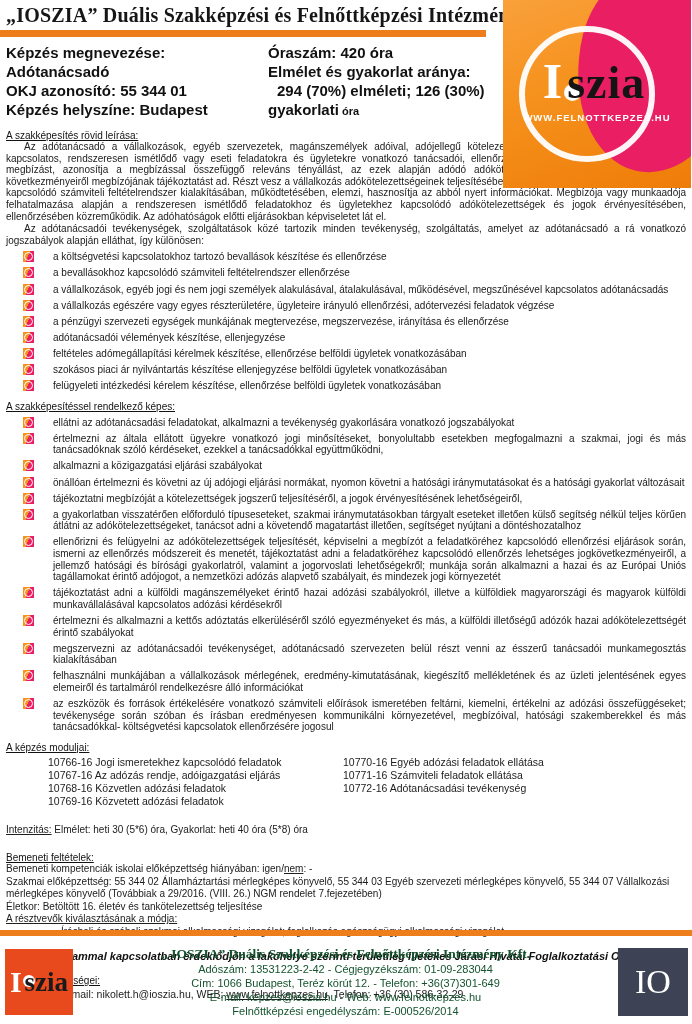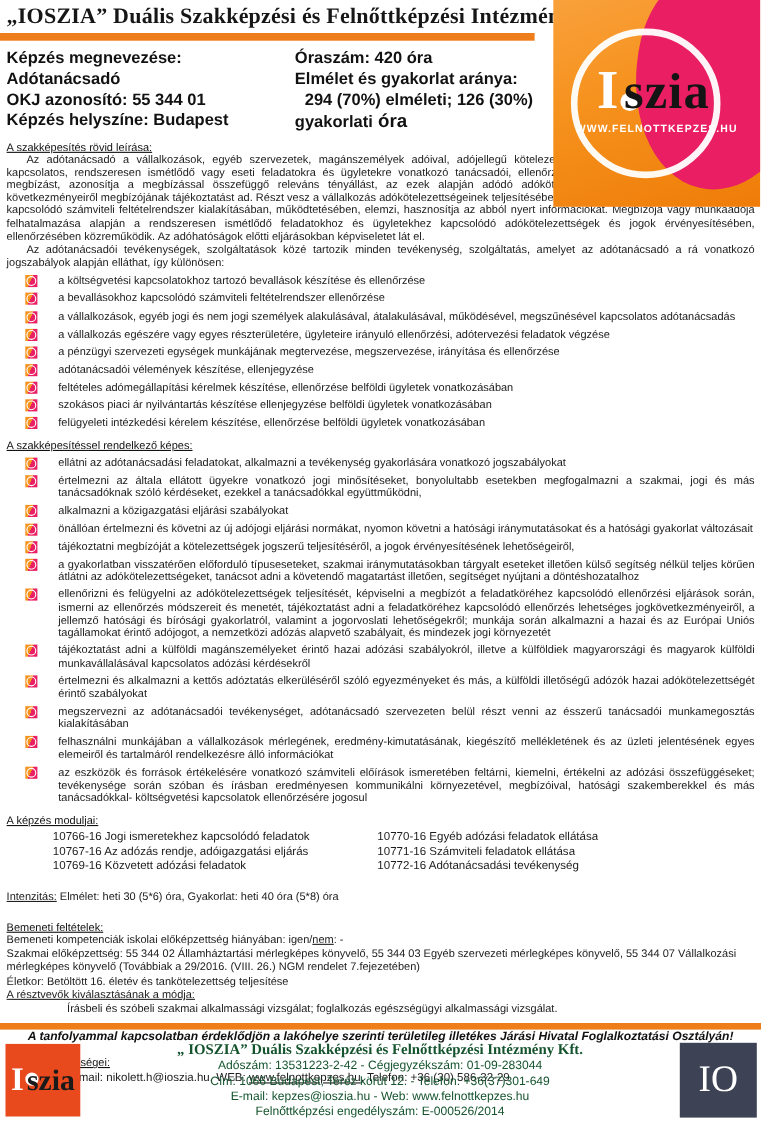--- a/index.html
+++ b/index.html
@@ -18,21 +18,21 @@
   .biglogo .lg-text { position:absolute; left:0; right:6px; top:56px; text-align:center; font-family:"Liberation Serif", serif; line-height:1; }
   .biglogo .lg-i { color:#fff; font-size:50px; font-weight:700; }
   .biglogo .lg-disc { display:inline-block; width:17px; height:17px; background:#fff; border-radius:50%; margin:0 -14px 4px 2px; vertical-align:middle; }
   .biglogo .lg-szia { color:#141414; font-size:46px; font-weight:700; letter-spacing:1px; }
   .biglogo .lg-url { position:absolute; left:0; right:0; top:112px; text-align:center; color:#fff; font-family:"Liberation Sans", sans-serif; font-size:9.5px; font-weight:700; letter-spacing:1px; }
 
   
   .info { display:flex; width:500px; padding:6px 0 0 6px; font-size:15px; font-weight:700; line-height:19px; color:#111; }
   .info-col-left { width:262px; }
   .info-indent { padding-left:9px; }
-  .unit-small { font-weight:700; font-size:17px; }
+  .unit-small { font-weight:700; font-size:11px; }
 
   
   .content { padding:0 6px; }
   .sec-head { font-size:10px; color:#111; text-decoration:underline; margin-top:9px; }
   .para { font-size:10px; line-height:11.6px; text-align:justify; text-indent:18px; color:#202020; }
   .para.mt { margin-top:1px; }
 
   ul.blist { list-style:none; margin-top:5px; }
   ul.blist li { display:flex; align-items:flex-start; margin-bottom:4.5px; }
   .blt { width:11px; height:11px; flex:0 0 11px; margin:0 19px 0 17px; background:linear-gradient(115deg,#f6921e 46%,#e91e63 46%); position:relative; }
@@ -191,20 +191,21 @@
           <span class="blt"></span>
           <span class="li-text">az eszközök és források értékelésére vonatkozó számviteli előírások ismeretében feltárni, kiemelni, értékelni az adózási összefüggéseket; tevékenysége során szóban és írásban eredményesen kommunikálni környezetével, megbízóival, hatósági szakemberekkel és más tanácsadókkal- költségvetési kapcsolatok ellenőrzésére jogosul</span>
         </li>
     </ul>
 
     <div class="sec-head">A képzés moduljai:</div>
     <div class="modules">
       <div class="mod-col-left">
         <div>10766-16 Jogi ismeretekhez kapcsolódó feladatok</div>
         <div>10767-16 Az adózás rendje, adóigazgatási eljárás</div>
+        <div>10768-16 Közvetlen adózási feladatok</div>
         <div>10769-16 Közvetett adózási feladatok</div>
       </div>
       <div class="mod-col-right">
         <div>10770-16 Egyéb adózási feladatok ellátása</div>
         <div>10771-16 Számviteli feladatok ellátása</div>
         <div>10772-16 Adótanácsadási tevékenység</div>
       </div>
     </div>
 
     <div class="line" style="margin-top:16px;"><span class="u">Intenzitás:</span><span> Elmélet: heti 30 (5*6) óra, Gyakorlat: heti 40 óra (5*8) óra</span></div>

